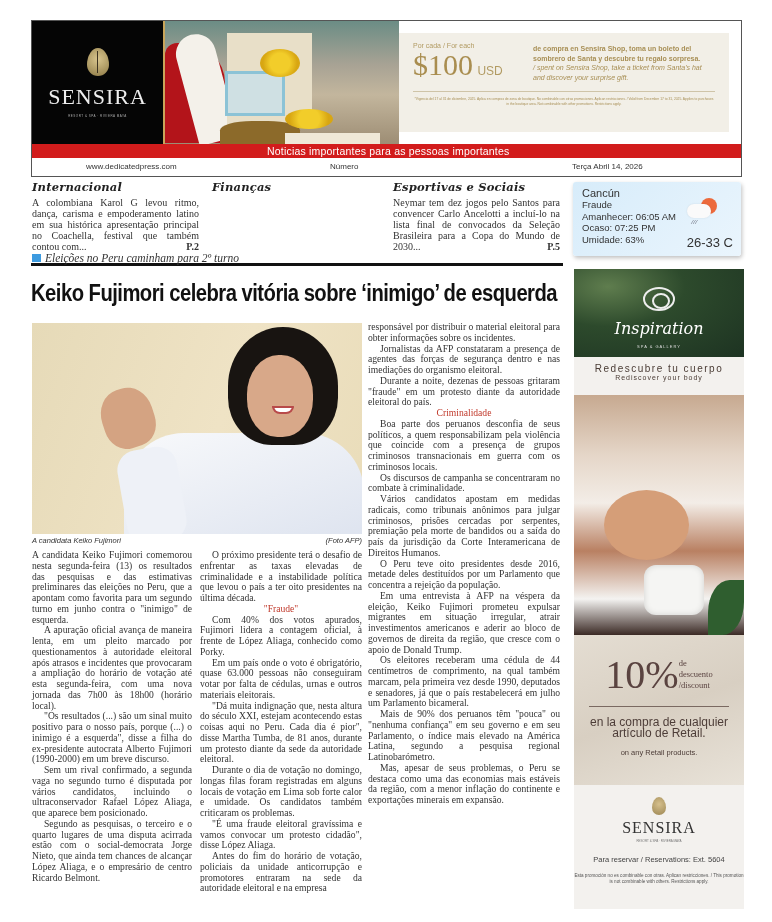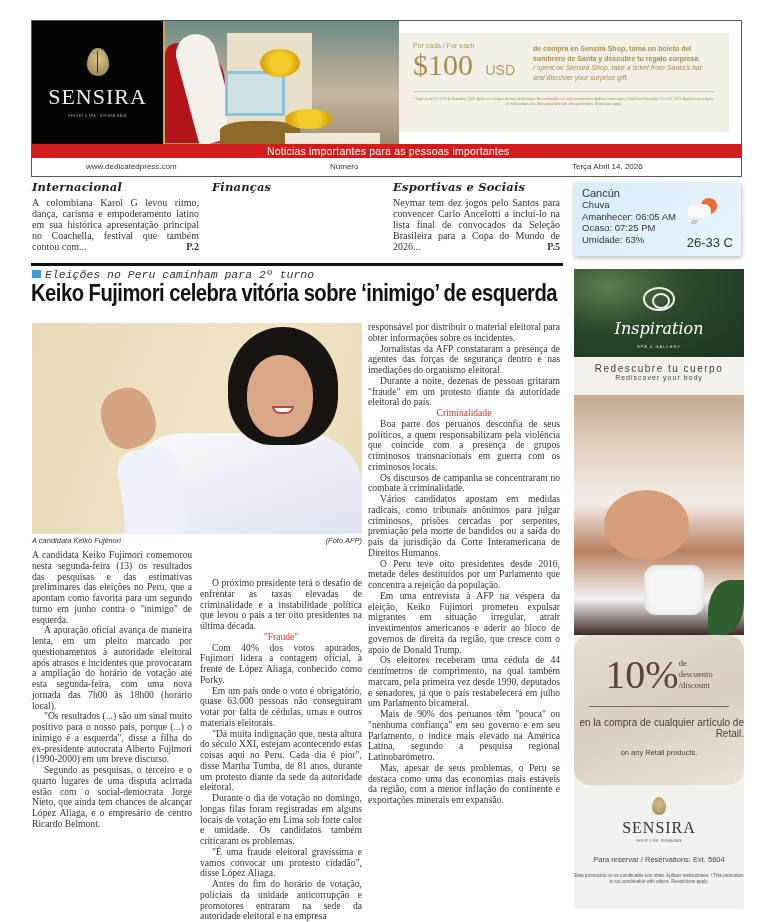--- a/index.html
+++ b/index.html
@@ -23,21 +23,21 @@
   .promo-photo .bow1 { position: absolute; left: 95px; top: 28px; width: 40px; height: 28px; background: radial-gradient(circle, #f2cd2a 40%, #d8a612 70%); border-radius: 50%; }
   .promo-photo .bow2 { position: absolute; left: 120px; top: 88px; width: 48px; height: 20px; background: radial-gradient(circle, #f2cd2a 40%, #d8a612 75%); border-radius: 50%; }
   .promo-photo .straw { position: absolute; left: 55px; top: 100px; width: 80px; height: 23px; background: #8c6a2a; border-radius: 40% 40% 0 0; }
   .promo-photo .base { position: absolute; left: 120px; top: 112px; width: 95px; height: 11px; background: #efe8d7; }
   .promo-text { flex: 1; background: #fff; position: relative; padding: 12px 12px 0 0; }
   .promo-card { background: #f2efe7; height: 99px; padding: 9px 14px; position: relative; }
   .promo-row { display: flex; }
   .promo-left { width: 120px; color: #b29b63; font-family: "Liberation Sans", sans-serif; }
   .promo-left .per { font-size: 7px; }
   .promo-left .amount { font-family: "Liberation Serif", serif; font-size: 30px; line-height: 32px; color: #a98d4f; }
-  .promo-left .usd { font-size: 14px; margin-left: 8px; }
+  .promo-left .usd { font-size: 12px; }
   .promo-right { flex: 1; font-family: "Liberation Sans", sans-serif; font-size: 7px; line-height: 9.5px; color: #a88f55; padding-top: 2px; }
   .promo-right .es { font-weight: bold; }
   .promo-right .en { font-style: italic; }
   .promo-rule { border-top: 1px solid #cfc4a8; margin: 9px 0 5px; }
   .promo-fine { font-size: 3.3px; line-height: 5px; color: #a88f55; text-align: center; font-family: "Liberation Sans", sans-serif; }
 
   .redbar { position: absolute; left: 0; top: 123px; width: 709px; height: 14px; background: #d21c1c; color: #fff; font-family: "Liberation Sans", sans-serif; font-size: 10.5px; line-height: 14px; padding-left: 235px; letter-spacing: 0.2px; }
   .infobar { position: absolute; left: 0; top: 137px; width: 709px; height: 18px; font-family: "Liberation Sans", sans-serif; font-size: 8px; line-height: 18px; color: #333; }
   .infobar .site { position: absolute; left: 54px; }
   .infobar .num { position: absolute; left: 298px; }
@@ -53,21 +53,21 @@
   .weather .city { font-size: 11px; }
   .weather .line { font-size: 9.5px; line-height: 11.5px; }
   .weather .temp { position: absolute; right: 8px; bottom: 6px; font-size: 13px; }
   .weather .wicon { position: absolute; right: 22px; top: 14px; width: 34px; height: 32px; }
   .weather .wicon .sun { position: absolute; right: 2px; top: 2px; width: 16px; height: 16px; background: #ec6a3c; border-radius: 50%; }
   .weather .wicon .cloud { position: absolute; left: 2px; top: 8px; width: 24px; height: 14px; background: #fafafa; border-radius: 8px; box-shadow: 0 0 2px rgba(0,0,0,0.1); }
   .weather .wicon .rain { position: absolute; left: 7px; top: 23px; font-size: 6px; color: #556; letter-spacing: 1px; }
 
   .rule-thick { position: absolute; left: 31px; top: 263px; width: 532px; height: 3px; background: #111; }
 
-  .kicker { position: absolute; left: 32px; top: 268px; font-family: Liberation Mono, monospace; font-style: italic; font-size: 11.5px; color: #333; }
+  .kicker { position: absolute; left: 32px; top: 252px; font-family: Liberation Serif, serif; font-style: italic; font-size: 11.5px; color: #333; }
   .kicker .sq { display: inline-block; width: 9px; height: 8px; background: #3d9be0; margin-right: 4px; }
   .headline { position: absolute; left: 31px; top: 280px; width: 530px; font-family: "Liberation Sans", sans-serif; font-weight: bold; font-size: 23.5px; letter-spacing: -0.6px; color: #111; transform: scaleX(0.86); transform-origin: left top; white-space: nowrap; }
 
   
   .photo { position: absolute; left: 32px; top: 323px; width: 330px; height: 211px; background: #eee2c4; overflow: hidden;
     background: linear-gradient(110deg, #e6dab8 0%, #efe3c5 55%, #e9dcb9 100%); }
   .photo .hair { position: absolute; left: 196px; top: 4px; width: 110px; height: 118px; background: #181411; border-radius: 50% 50% 40% 40%; }
   .photo .face { position: absolute; left: 215px; top: 32px; width: 66px; height: 82px; background: #d8a889; border-radius: 48% 48% 46% 46%; }
   .photo .mouth { position: absolute; left: 240px; top: 83px; width: 22px; height: 8px; background: #fff; border: 2px solid #b84a4a; border-radius: 0 0 10px 10px; }
   .photo .shirt { position: absolute; left: 92px; top: 110px; width: 240px; height: 110px; background: linear-gradient(160deg, #f8f9fb, #dde3ef); border-radius: 60px 60px 0 0; }
@@ -75,43 +75,43 @@
   .photo .hand { position: absolute; left: 70px; top: 65px; width: 52px; height: 60px; background: #d4a382; border-radius: 45% 45% 40% 40%; transform: rotate(-18deg); }
   .caption { position: absolute; left: 32px; top: 536px; width: 330px; font-family: "Liberation Sans", sans-serif; font-style: italic; font-size: 7.5px; color: #333; }
   .caption .credit { position: absolute; right: 0; top: 0; }
 
   
   .col { position: absolute; font-size: 9.6px; line-height: 10.75px; color: #333; text-align: justify; }
   .col p { text-indent: 12px; }
   .col p.first { text-indent: 0; }
   .col .sub { text-align: center; color: #c0392b; text-indent: 0; }
   .col1 { left: 32px; top: 550px; width: 160px; }
-  .col2 { left: 200px; top: 550px; width: 162px; margin-top: 28px; }
+  .col2 { left: 200px; top: 550px; width: 162px; }
   .col3 { left: 368px; top: 322px; width: 192px; }
 
   
   .ad { position: absolute; left: 574px; top: 269px; width: 170px; height: 640px; background: #f3f1ee; overflow: hidden; }
   .ad-top { height: 88px; background: radial-gradient(ellipse at 20% 20%, #5f7d4e 0%, #2d4a2c 40%, #1d3322 100%); position: relative; }
   .ad-top .logo { position: absolute; left: 69px; top: 18px; width: 32px; height: 24px; border: 2px solid #eee; border-radius: 50%; }
   .ad-top .logo::after { content: ""; position: absolute; left: 7px; top: 4px; width: 14px; height: 12px; border: 2px solid #eee; border-radius: 50%; }
   .ad-top .script { position: absolute; left: 0; width: 170px; top: 50px; text-align: center; color: #fff; font-family: "DejaVu Serif", serif; font-style: italic; font-size: 16px; }
   .ad-top .gallery { position: absolute; left: 0; width: 170px; top: 75px; text-align: center; color: #ddd; font-family: "Liberation Sans", sans-serif; font-size: 4px; letter-spacing: 1px; }
   .ad-tag { height: 38px; padding-top: 6px; text-align: center; font-family: "Liberation Sans", sans-serif; color: #4a3c35; }
   .ad-tag .es { font-size: 10px; letter-spacing: 1.5px; }
   .ad-tag .en { font-size: 7px; letter-spacing: 1px; }
   .ad-spa { height: 240px; background: linear-gradient(180deg, #c7a990 0%, #e5d6c8 25%, #f3ede7 45%, #b98062 65%, #f4f3f1 85%, #3b2a25 100%); position: relative; }
   .ad-spa .towel { position: absolute; left: 70px; top: 170px; width: 60px; height: 50px; background: #f5f5f3; border-radius: 12px; box-shadow: inset 0 0 6px rgba(0,0,0,0.15); }
   .ad-spa .face2 { position: absolute; left: 30px; top: 95px; width: 85px; height: 70px; background: #d59e78; border-radius: 50%; }
   .ad-spa .leaf2 { position: absolute; right: 0; top: 185px; width: 36px; height: 55px; background: #2f5e2f; border-radius: 60% 0 60% 0; }
-  .ad-disc { height: 150px; background: linear-gradient(160deg, #e4ddd2, #d8cfc2 50%, #e8e2d8); text-align: center; font-family: "Liberation Sans", sans-serif; color: #4d3d38; padding-top: 16px; position: relative; border-radius: 16px; }
+  .ad-disc { height: 150px; background: linear-gradient(160deg, #e4ddd2, #d8cfc2 50%, #e8e2d8); text-align: center; font-family: "Liberation Sans", sans-serif; color: #4d3d38; padding-top: 16px; position: relative; }
   .ad-disc .pct { display: inline-flex; align-items: center; }
   .ad-disc .big { font-family: "Liberation Serif", serif; font-size: 40px; color: #5a4340; }
   .ad-disc .side { font-family: "Liberation Serif", serif; font-size: 8.5px; text-align: left; line-height: 11px; margin-left: 0; color: #5a4340; }
   .ad-disc hr { border: none; border-top: 1px solid #7a6961; width: 140px; margin: 8px auto 10px; }
-  .ad-disc .es { font-size: 10px; line-height: 11px; text-align: right; }
+  .ad-disc .es { font-size: 12px; line-height: 11px; }
   .ad-disc .en { font-size: 7.5px; margin-top: 9px; }
   .ad-brand { height: 124px; text-align: center; padding-top: 12px; color: #333; }
   .ad-brand .leaf { width: 14px; height: 18px; margin: 0 auto 4px; background: radial-gradient(circle at 50% 40%, #d6c08d, #9c8652); border-radius: 50% 50% 50% 50% / 60% 60% 40% 40%; }
   .ad-brand .name { font-family: "Liberation Serif", serif; font-size: 16px; letter-spacing: 1px; }
   .ad-brand .sub { font-size: 3px; color: #777; margin-top: 2px; font-family: "Liberation Sans", sans-serif; }
   .ad-brand .reserve { font-family: "Liberation Sans", sans-serif; font-size: 7.5px; margin-top: 12px; color: #444; }
   .ad-brand .fine { font-family: "Liberation Sans", sans-serif; font-size: 4.6px; line-height: 6px; margin-top: 9px; color: #555; }
 </style>
 </head>
 <body>
@@ -161,26 +161,26 @@
 
 <div class="teaser" style="left:32px;">
   <h2>Internacional</h2>
   <p><span>A colombiana Karol G levou ritmo, dança, carisma e empoderamento latino em sua histórica apresentação principal no Coachella, festival que também contou com...</span> <span class="pg">P.2</span></p>
 </div>
 <div class="teaser" style="left:212px;">
   <h2>Finanças</h2>
 </div>
 <div class="teaser" style="left:393px;">
   <h2>Esportivas e Sociais</h2>
-  <p><span>Neymar tem dez jogos pelo Santos para convencer Carlo Ancelotti a incluí-lo na lista final de convocados da Seleção Brasileira para a Copa do Mundo de 2026...</span> <span class="pg">P.5</span></p>
+  <p><span>Neymar tem dez jogos pelo Santos para convencer Carlo Ancelotti a incluí-lo na lista final de convocados da Seleção Brasileira para a Copa do Mundo de 2030...</span> <span class="pg">P.5</span></p>
 </div>
 
 <div class="weather">
   <div class="city">Cancún</div>
-  <div class="line">Chuva</div>
+  <div class="line">Fraude</div>
   <div class="line">Amanhecer: 06:05 AM</div>
   <div class="line">Ocaso: 07:25 PM</div>
   <div class="line">Umidade: 63%</div>
   <div class="wicon">
     <div class="sun"></div>
       <div class="cloud"></div>
       <div class="rain">⁄⁄⁄</div>
   </div>
   <div class="temp">26-33 C</div>
 </div>
@@ -200,20 +200,21 @@
 </div>
 <div class="caption">
   <span>A candidata Keiko Fujimori</span>
   <span class="credit">(Foto AFP)</span>
 </div>
 
 <div class="col col1">
   <p class="first">A candidata Keiko Fujimori comemorou nesta segunda-feira (13) os resultados das pesquisas e das estimativas preliminares das eleições no Peru, que a apontam como favorita para um segundo turno em junho contra o "inimigo" de esquerda.</p>
   <p>A apuração oficial avança de maneira lenta, em um pleito marcado por questionamentos à autoridade eleitoral após atrasos e incidentes que provocaram a ampliação do horário de votação até esta segunda-feira, com uma nova jornada das 7h00 às 18h00 (horário local).</p>
   <p>"Os resultados (...) são um sinal muito positivo para o nosso país, porque (...) o inimigo é a esquerda", disse a filha do ex-presidente autocrata Alberto Fujimori (1990-2000) em um breve discurso.</p>
+  <p>Sem um rival confirmado, a segunda vaga no segundo turno é disputada por vários candidatos, incluindo o ultraconservador Rafael López Aliaga, que aparece bem posicionado.</p>
   <p>Segundo as pesquisas, o terceiro e o quarto lugares de uma disputa acirrada estão com o social-democrata Jorge Nieto, que ainda tem chances de alcançar López Aliaga, e o empresário de centro Ricardo Belmont.</p>
 </div>
 
 <div class="col col2">
   <p>O próximo presidente terá o desafio de enfrentar as taxas elevadas de criminalidade e a instabilidade política que levou o país a ter oito presidentes na última década.</p>
   <p class="sub">"Fraude"</p>
   <p>Com 40% dos votos apurados, Fujimori lidera a contagem oficial, à frente de López Aliaga, conhecido como Porky.</p>
   <p>Em um país onde o voto é obrigatório, quase 63.000 pessoas não conseguiram votar por falta de cédulas, urnas e outros materiais eleitorais.</p>
   <p>"Dá muita indignação que, nesta altura do século XXI, estejam acontecendo estas coisas aqui no Peru. Cada dia é pior", disse Martha Tumba, de 81 anos, durante um protesto diante da sede da autoridade eleitoral.</p>
   <p>Durante o dia de votação no domingo, longas filas foram registradas em alguns locais de votação em Lima sob forte calor e umidade. Os candidatos também criticaram os problemas.</p>

